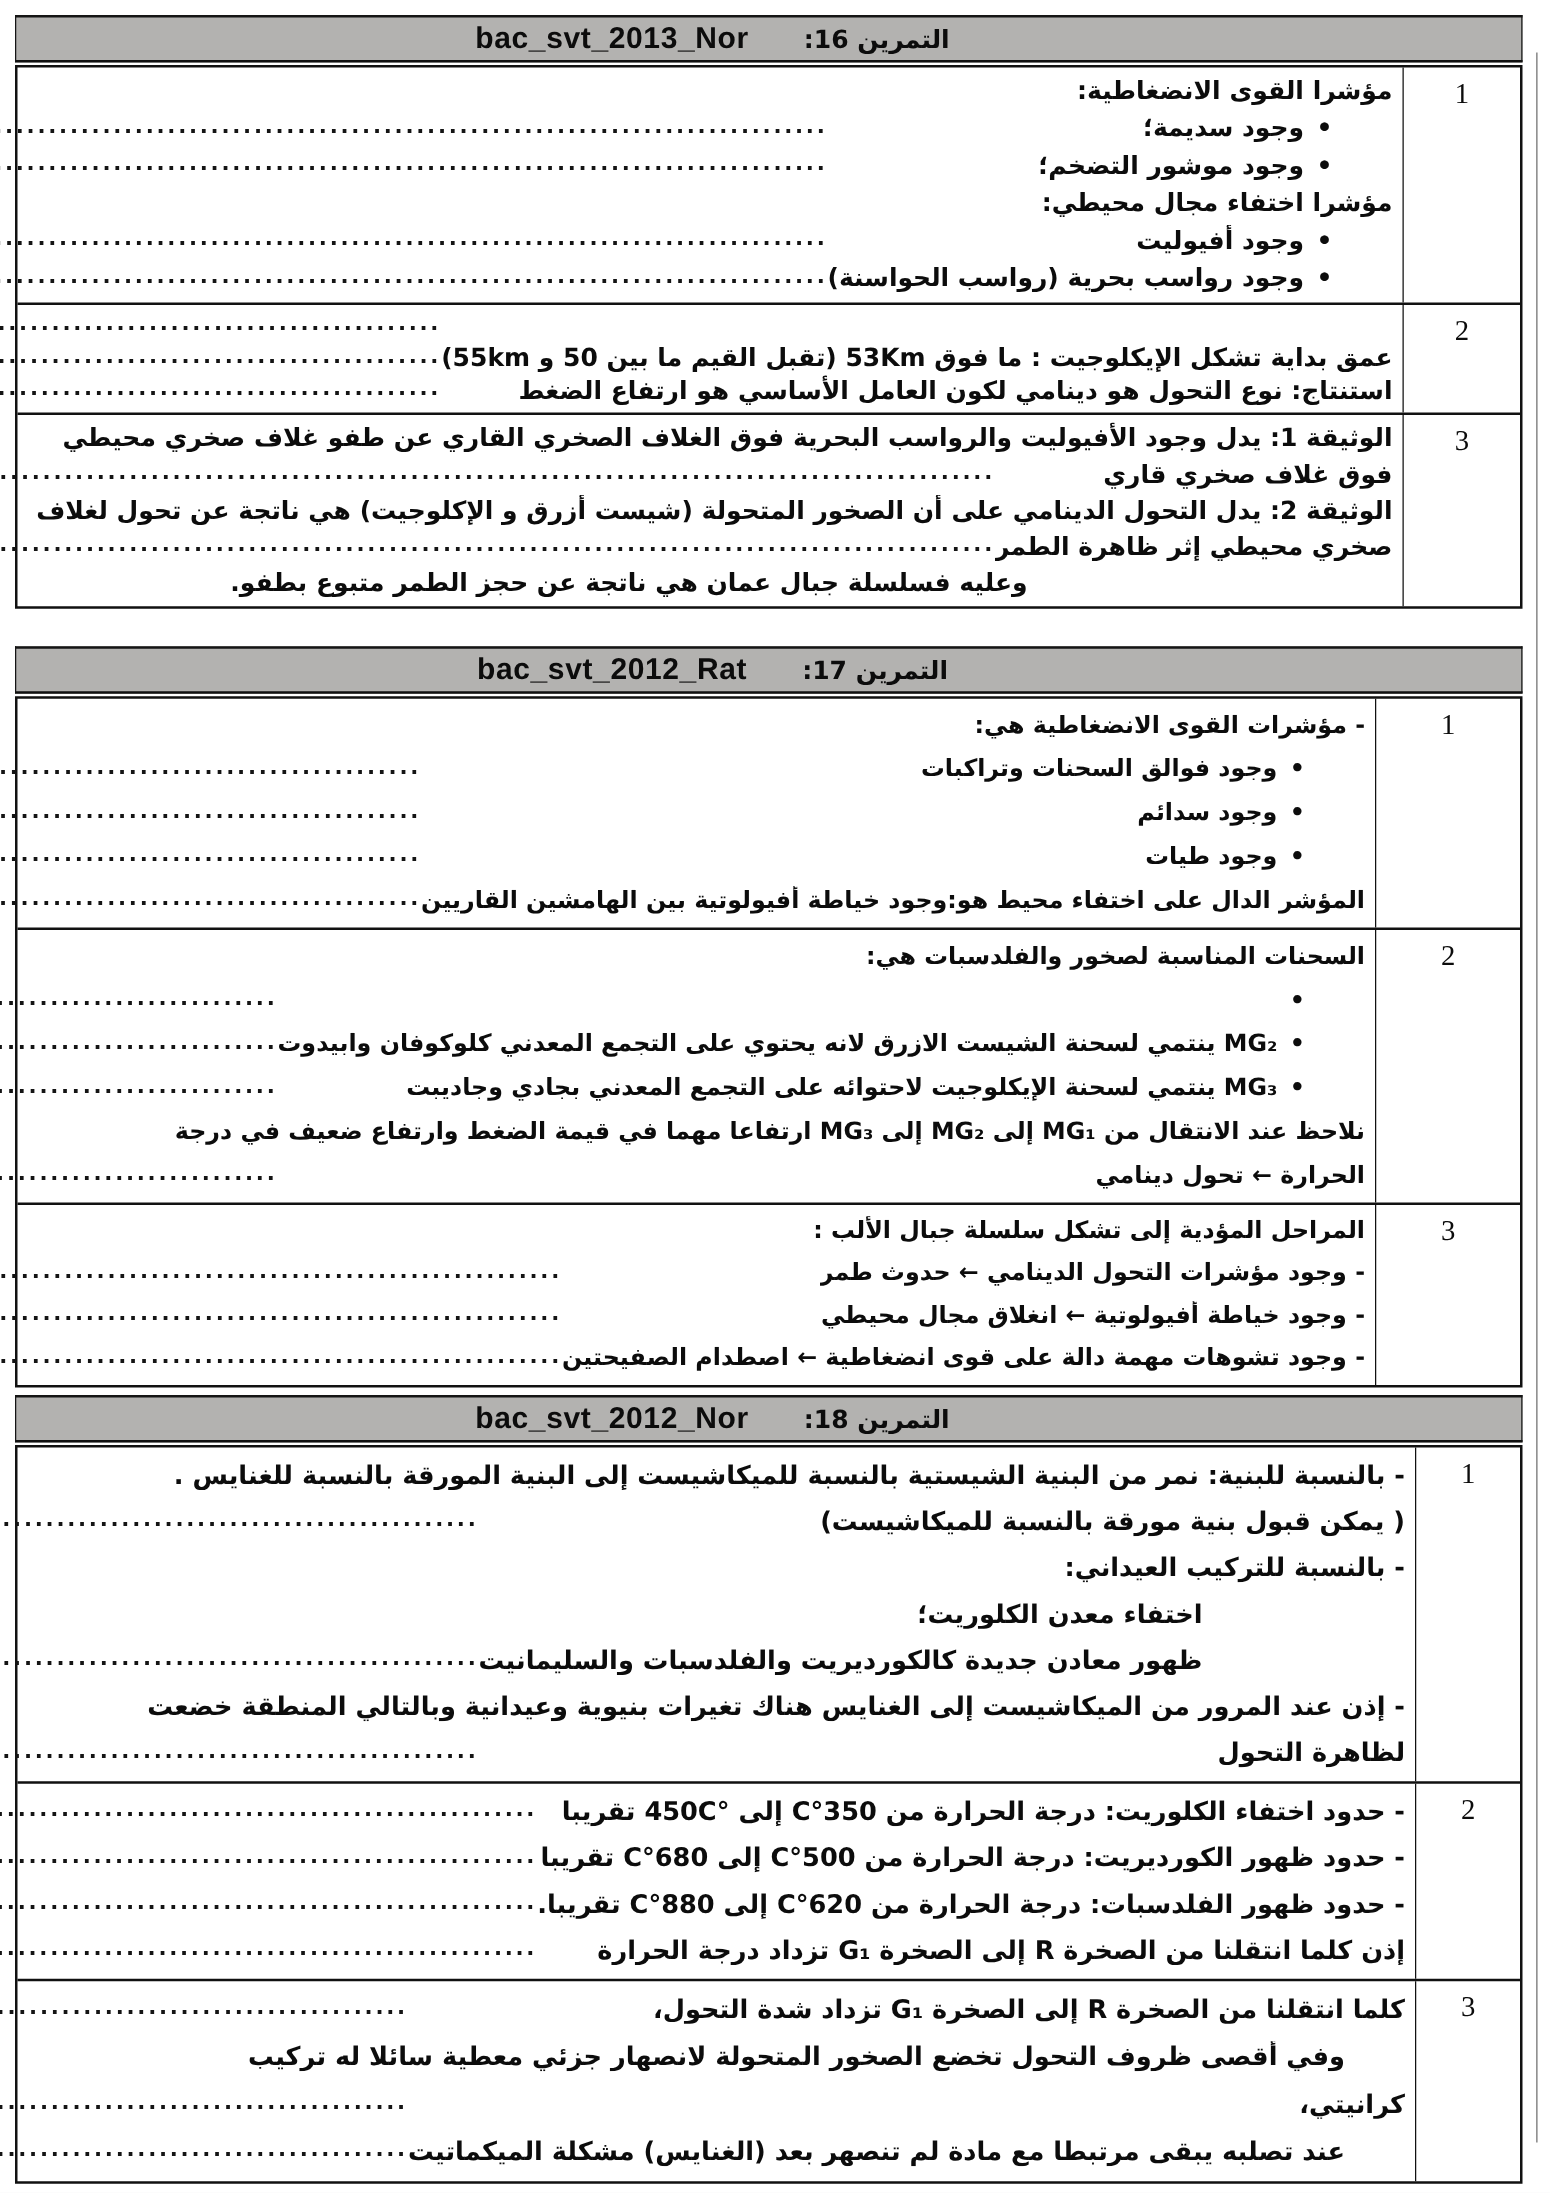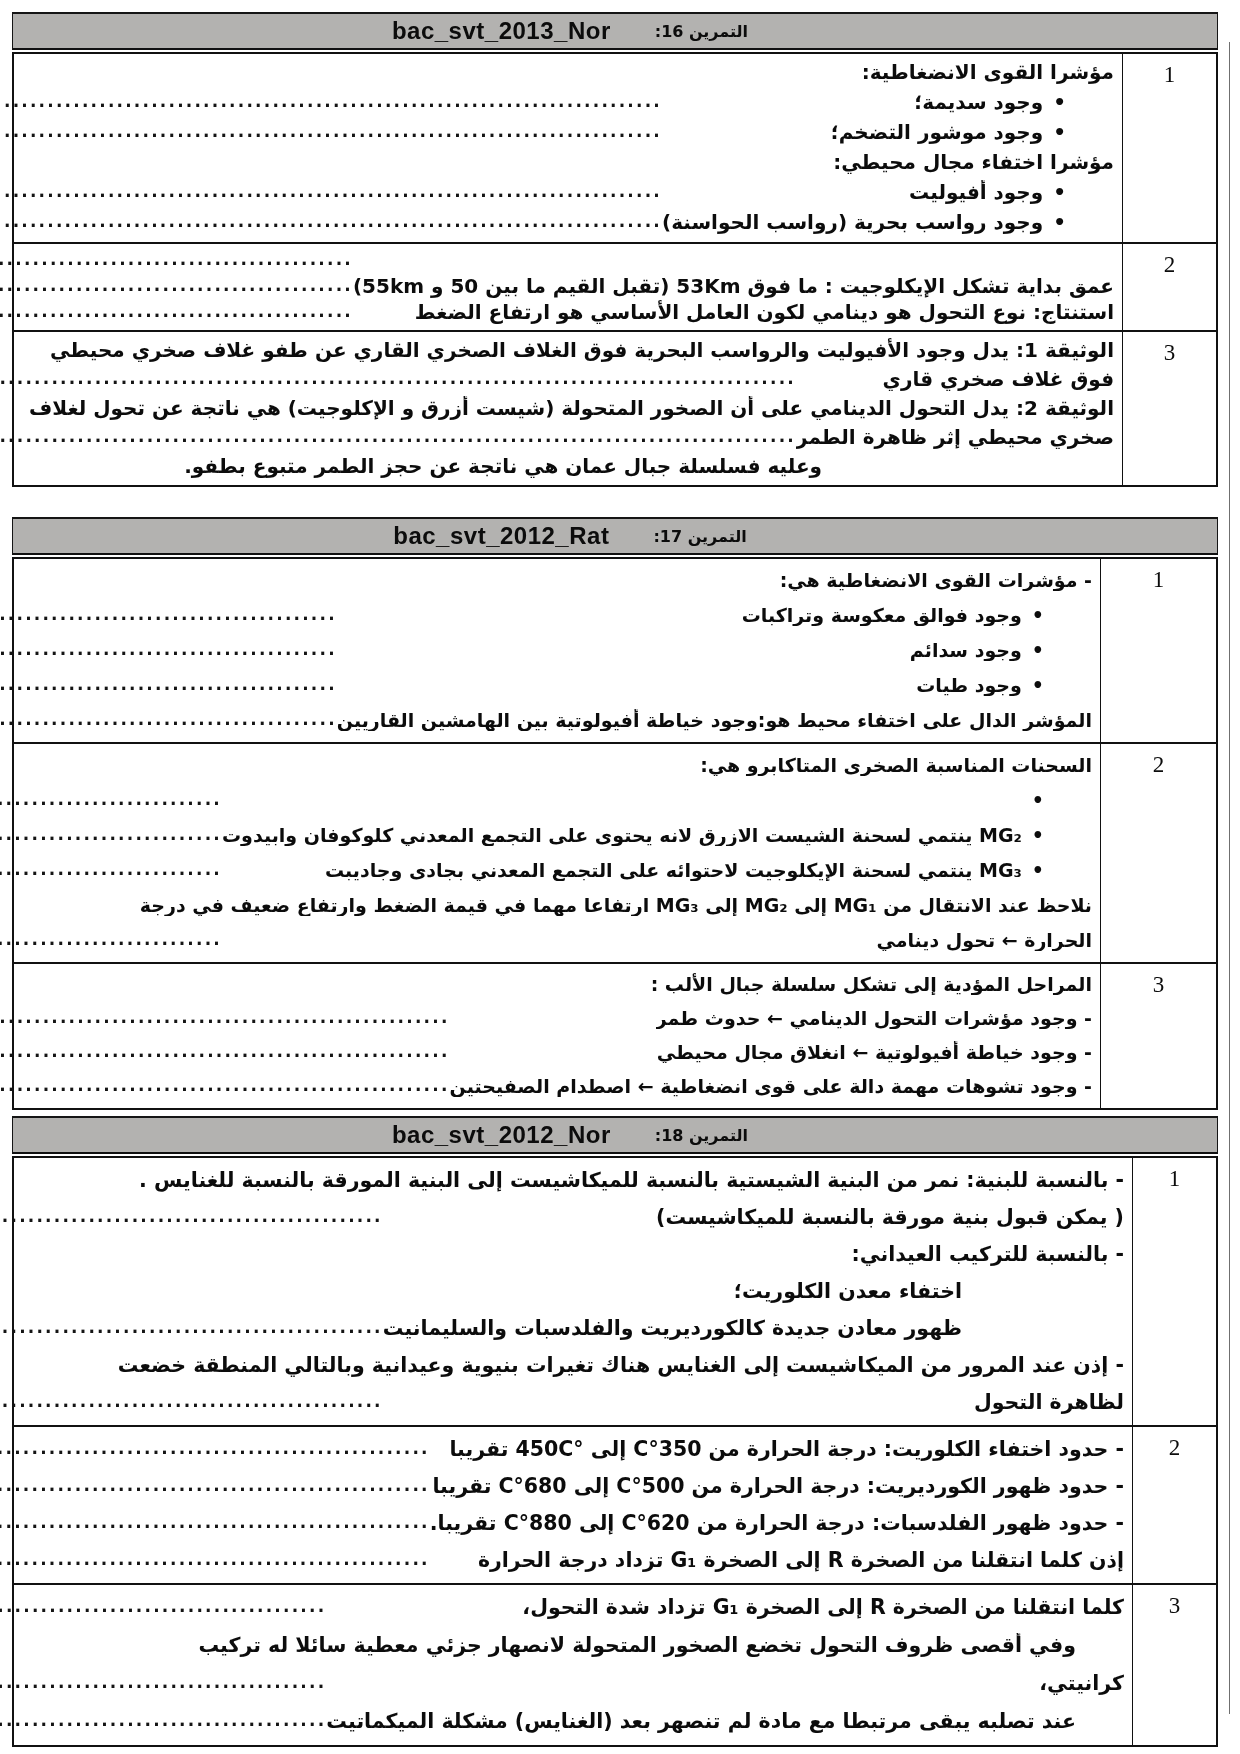--- a/index.html
+++ b/index.html
@@ -19,21 +19,21 @@
   .ex-1{margin-top:30px;}
   .ex-2{margin-top:6px;}
   
   .ex-bar{
     height:34px;background:#b3b2b0;
     border:1.5px solid #151515;border-top-width:2px;border-bottom:2.5px solid #111;
     display:flex;align-items:center;justify-content:center;gap:44px;
     direction:ltr;padding-right:90px;
   }
   .ex-code{font-family:"Liberation Sans",sans-serif;font-weight:bold;font-size:24px;letter-spacing:.5px;}
-  .ex-title{direction:rtl;font-weight:bold;font-size:16px;font-family:"DejaVu Sans",sans-serif;}
+  .ex-title{direction:rtl;font-weight:bold;font-size:20px;font-family:"DejaVu Sans",sans-serif;}
   
   .tbl{
     margin-top:2px;background:#fff;direction:rtl;
     border:2px solid #111;border-top-width:2.5px;
   }
   .sec{display:flex;}
   .sec + .sec{border-top:2.5px solid #111;}
   .num{
     border-left:1.8px solid #111;
     font-family:"Liberation Serif","DejaVu Serif",serif;font-size:23px;
@@ -206,21 +206,21 @@
             <div class="lines">
               <div class="line">
                 <div class="score"></div>
                 <div class="content ind0">
                   <span class="txt">- مؤشرات القوى الانضغاطية هي:</span>
                 </div>
               </div>
               <div class="line">
                 <div class="content ind1">
                   <span class="prefix">•</span>
-                  <span class="txt">وجود فوالق معكوسة وتراكبات</span>
+                  <span class="txt">وجود فوالق السحنات وتراكبات</span>
                   <span class="leader"></span>
                 </div>
               </div>
               <div class="line">
                 <div class="content ind1">
                   <span class="prefix">•</span>
                   <span class="txt">وجود سدائم</span>
                   <span class="leader"></span>
                 </div>
               </div>
@@ -238,21 +238,21 @@
                 </div>
               </div>
             </div>
           </div>
           <div class="sec">
             <div class="num">2</div>
             <div class="lines">
               <div class="line">
                 <div class="score"></div>
                 <div class="content ind0">
-                  <span class="txt">السحنات المناسبة الصخري المتاكابرو هي:</span>
+                  <span class="txt">السحنات المناسبة لصخور والفلدسبات هي:</span>
                 </div>
               </div>
               <div class="line">
                 <div class="content ind1">
                   <span class="prefix">•</span>
                   <span class="leader"></span>
                 </div>
               </div>
               <div class="line">
                 <div class="content ind1">

